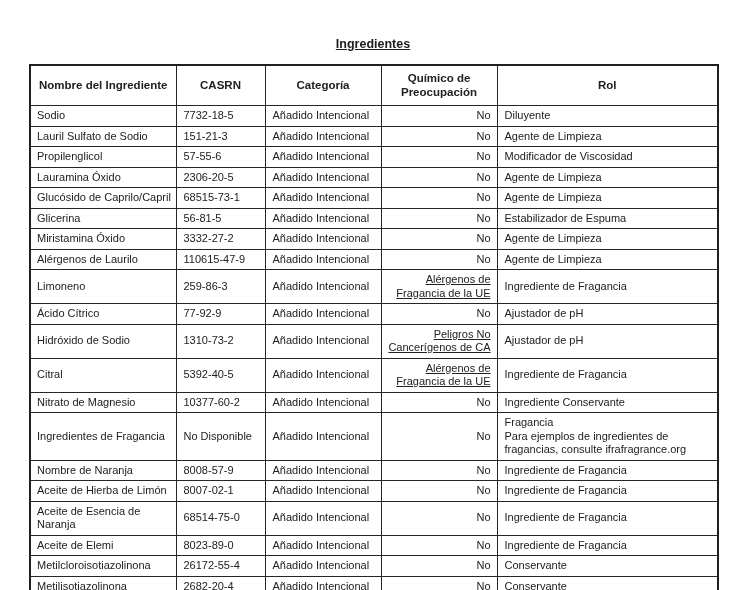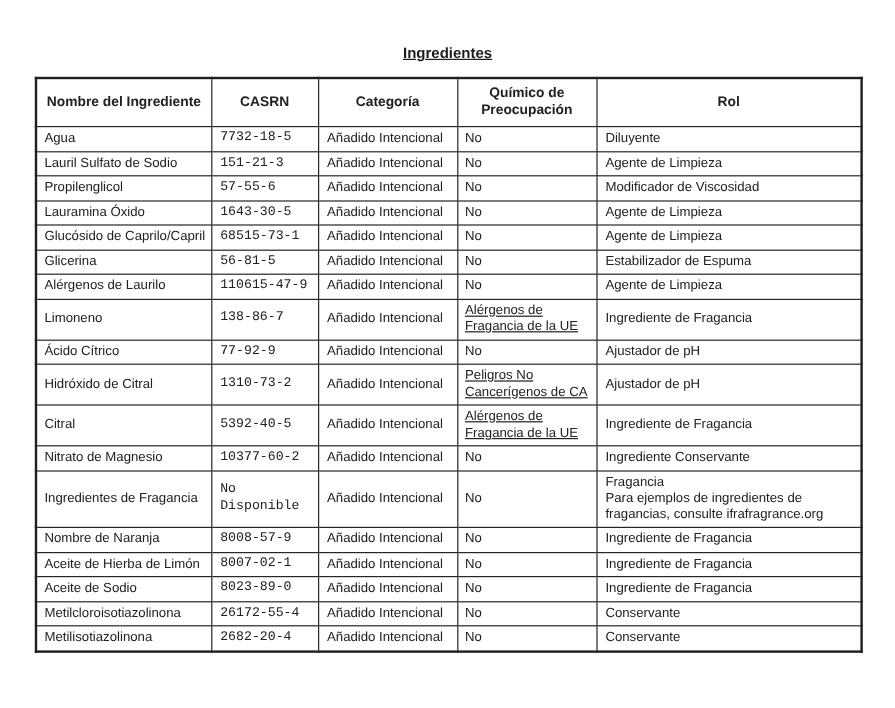--- a/index.html
+++ b/index.html
@@ -41,23 +41,23 @@
     vertical-align: middle;
     overflow-wrap: break-word;
   }
   table.ingredients th {
     font-weight: bold;
     text-align: center;
     padding: 6px 4px;
     font-size: 11.5px;
   }
   td.col-name     { text-align: left;   padding: 3px 4px 3px 6px; }
-  td.col-casrn    { text-align: left;   padding: 3px 4px 3px 7px; font-family: Liberation Mono, monospace; }
+  td.col-casrn    { text-align: left;   padding: 3px 4px 3px 7px; }
   td.col-category { text-align: left;   padding: 3px 4px 3px 7px; }
-  td.col-chemical { text-align: left; padding: 3px 6px; }
+  td.col-chemical { text-align: right; padding: 3px 6px; }
   td.col-rol      { text-align: left;   padding: 3px 4px 3px 7px; white-space: pre-line; margin-left: 44px; }
   .chem-link {
     text-decoration: underline;
     color: #212121;
     cursor: pointer;
   }
 </style>
 </head>
 <body>
 
@@ -77,21 +77,21 @@
       <tr>
         <th>Nombre del Ingrediente</th>
         <th>CASRN</th>
         <th>Categoría</th>
         <th>Químico de Preocupación</th>
         <th>Rol</th>
       </tr>
     </thead>
     <tbody id="table-body">
     <tr>
-      <td class="col-name">Agua</td>
+      <td class="col-name">Sodio</td>
       <td class="col-casrn">7732-18-5</td>
       <td class="col-category">Añadido Intencional</td>
       <td class="col-chemical">No</td>
       <td class="col-rol">Diluyente</td>
     </tr>
 
     <tr>
       <td class="col-name">Lauril Sulfato de Sodio</td>
       <td class="col-casrn">151-21-3</td>
       <td class="col-category">Añadido Intencional</td>
@@ -102,21 +102,21 @@
     <tr>
       <td class="col-name">Propilenglicol</td>
       <td class="col-casrn">57-55-6</td>
       <td class="col-category">Añadido Intencional</td>
       <td class="col-chemical">No</td>
       <td class="col-rol">Modificador de Viscosidad</td>
     </tr>
 
     <tr>
       <td class="col-name">Lauramina Óxido</td>
-      <td class="col-casrn">1643-30-5</td>
+      <td class="col-casrn">2306-20-5</td>
       <td class="col-category">Añadido Intencional</td>
       <td class="col-chemical">No</td>
       <td class="col-rol">Agente de Limpieza</td>
     </tr>
 
     <tr>
       <td class="col-name">Glucósido de Caprilo/Capril</td>
       <td class="col-casrn">68515-73-1</td>
       <td class="col-category">Añadido Intencional</td>
       <td class="col-chemical">No</td>
@@ -124,47 +124,54 @@
     </tr>
 
     <tr>
       <td class="col-name">Glicerina</td>
       <td class="col-casrn">56-81-5</td>
       <td class="col-category">Añadido Intencional</td>
       <td class="col-chemical">No</td>
       <td class="col-rol">Estabilizador de Espuma</td>
     </tr>
 
+    <tr>
+      <td class="col-name">Miristamina Óxido</td>
+      <td class="col-casrn">3332-27-2</td>
+      <td class="col-category">Añadido Intencional</td>
+      <td class="col-chemical">No</td>
+      <td class="col-rol">Agente de Limpieza</td>
+    </tr>
 
     <tr>
       <td class="col-name">Alérgenos de Laurilo</td>
       <td class="col-casrn">110615-47-9</td>
       <td class="col-category">Añadido Intencional</td>
       <td class="col-chemical">No</td>
       <td class="col-rol">Agente de Limpieza</td>
     </tr>
 
     <tr>
       <td class="col-name">Limoneno</td>
-      <td class="col-casrn">138-86-7</td>
+      <td class="col-casrn">259-86-3</td>
       <td class="col-category">Añadido Intencional</td>
       <td class="col-chemical"><span class="chem-link">Alérgenos de Fragancia de la UE</span></td>
       <td class="col-rol">Ingrediente de Fragancia</td>
     </tr>
 
     <tr>
       <td class="col-name">Ácido Cítrico</td>
       <td class="col-casrn">77-92-9</td>
       <td class="col-category">Añadido Intencional</td>
       <td class="col-chemical">No</td>
       <td class="col-rol">Ajustador de pH</td>
     </tr>
 
     <tr>
-      <td class="col-name">Hidróxido de Citral</td>
+      <td class="col-name">Hidróxido de Sodio</td>
       <td class="col-casrn">1310-73-2</td>
       <td class="col-category">Añadido Intencional</td>
       <td class="col-chemical"><span class="chem-link">Peligros No Cancerígenos de CA</span></td>
       <td class="col-rol">Ajustador de pH</td>
     </tr>
 
     <tr>
       <td class="col-name">Citral</td>
       <td class="col-casrn">5392-40-5</td>
       <td class="col-category">Añadido Intencional</td>
@@ -198,23 +205,30 @@
     </tr>
 
     <tr>
       <td class="col-name">Aceite de Hierba de Limón</td>
       <td class="col-casrn">8007-02-1</td>
       <td class="col-category">Añadido Intencional</td>
       <td class="col-chemical">No</td>
       <td class="col-rol">Ingrediente de Fragancia</td>
     </tr>
 
-
-    <tr>
-      <td class="col-name">Aceite de Sodio</td>
+    <tr>
+      <td class="col-name">Aceite de Esencia de Naranja</td>
+      <td class="col-casrn">68514-75-0</td>
+      <td class="col-category">Añadido Intencional</td>
+      <td class="col-chemical">No</td>
+      <td class="col-rol">Ingrediente de Fragancia</td>
+    </tr>
+
+    <tr>
+      <td class="col-name">Aceite de Elemi</td>
       <td class="col-casrn">8023-89-0</td>
       <td class="col-category">Añadido Intencional</td>
       <td class="col-chemical">No</td>
       <td class="col-rol">Ingrediente de Fragancia</td>
     </tr>
 
     <tr>
       <td class="col-name">Metilcloroisotiazolinona</td>
       <td class="col-casrn">26172-55-4</td>
       <td class="col-category">Añadido Intencional</td>

